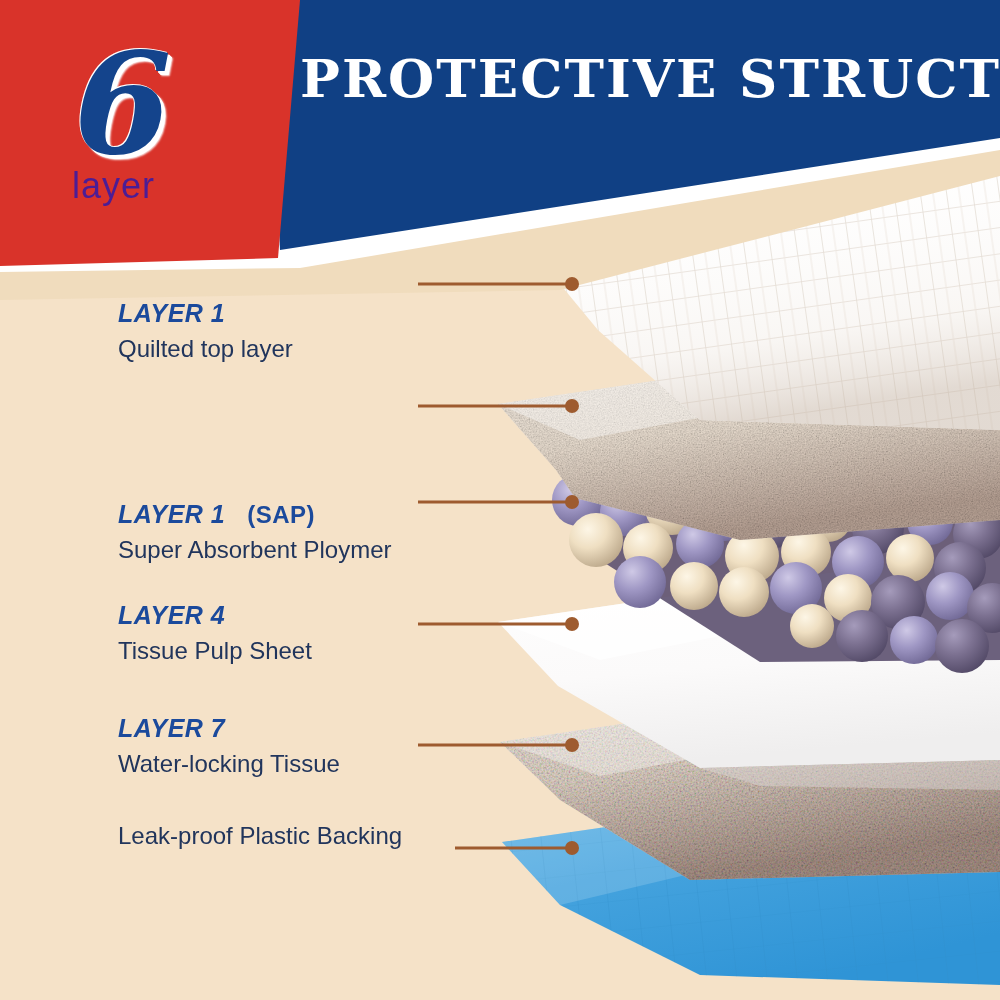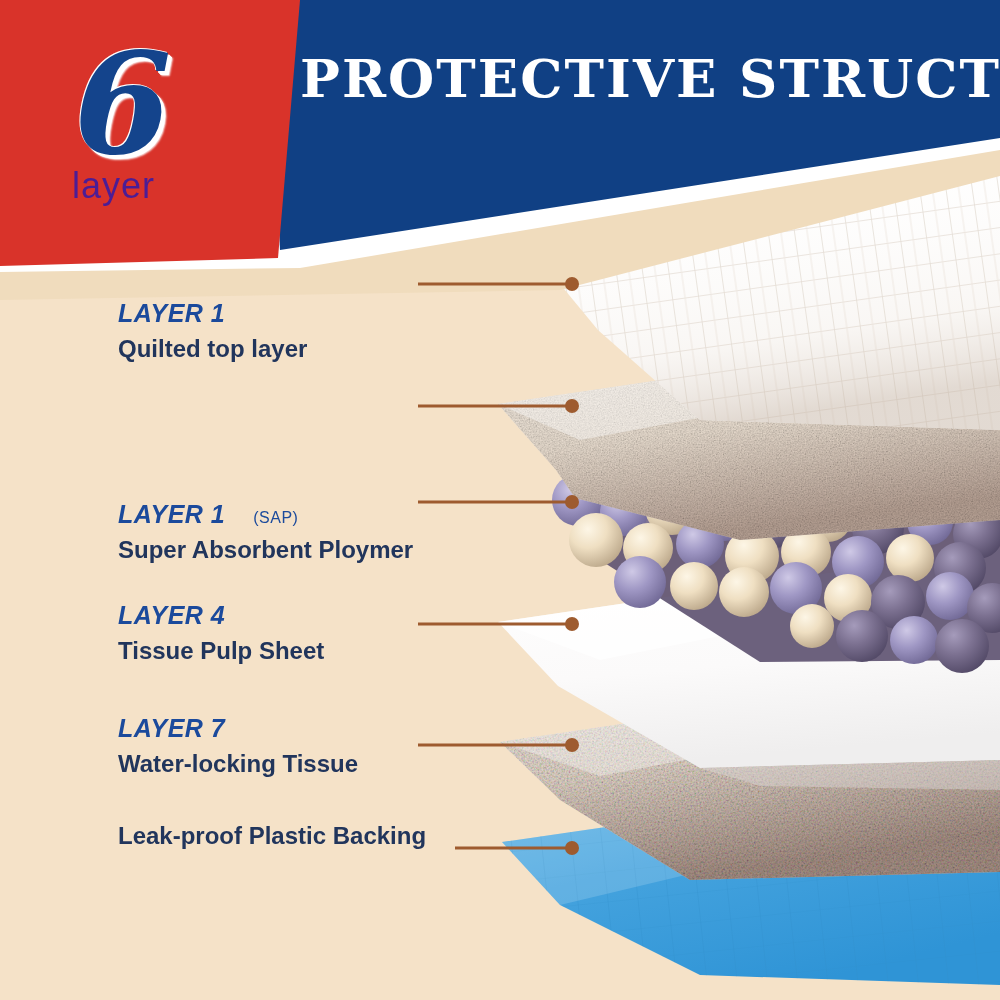--- a/index.html
+++ b/index.html
@@ -37,26 +37,26 @@
   }
 
   
   .caption{position:absolute;left:118px;}
   .cap-head{
     font-size:25px;font-weight:700;font-style:italic;
     color:#1b4a9c;letter-spacing:.5px;line-height:1.1;
     white-space:nowrap;
   }
   .cap-head .paren{
-    font-style:normal;font-weight:400;color:#1b4a9c;
-    margin-left:28px;font-size:16px;
+    font-style:normal;font-weight:700;color:#1b4a9c;
+    margin-left:22px;font-size:24px;
   }
   .cap-sub{
     margin-top:7px;
-    font-size:24px;font-weight:700;color:#21355c;
+    font-size:24px;font-weight:400;color:#21355c;
     line-height:1.15;white-space:nowrap;
   }
 </style>
 </head>
 <body>
 
 <div id="stage">
 
   <svg id="artboard" viewBox="0 0 1000 1000" xmlns="http://www.w3.org/2000/svg">
     <defs>

